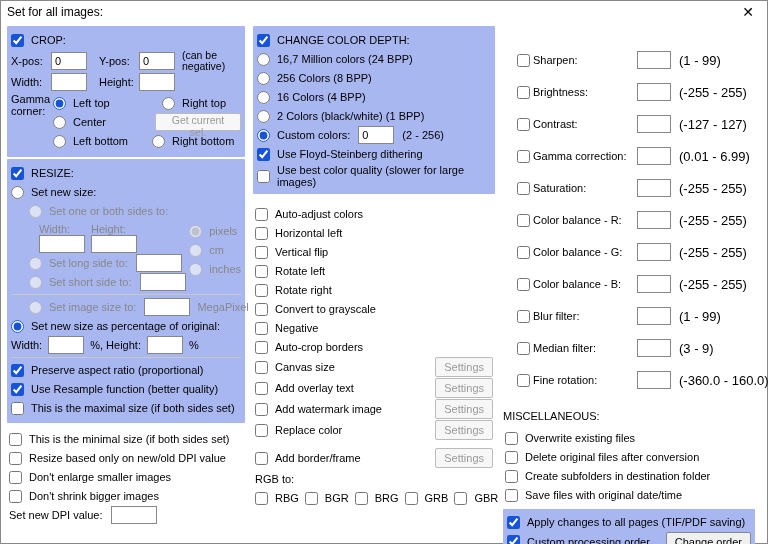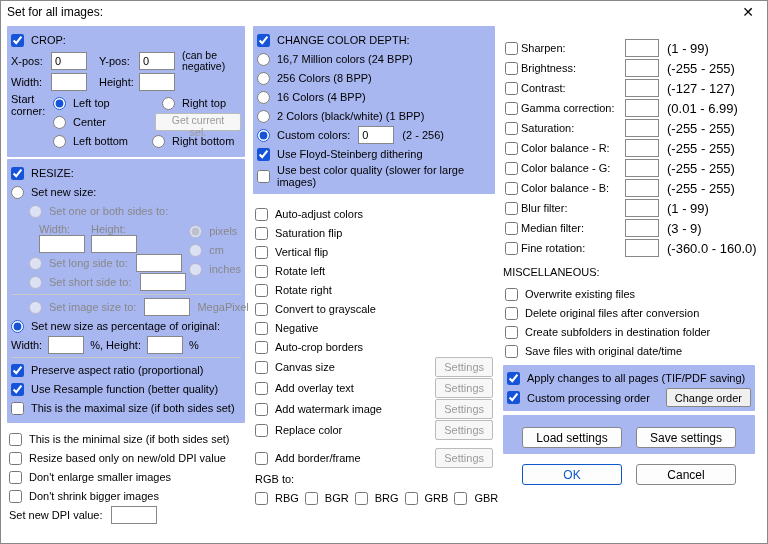--- a/index.html
+++ b/index.html
@@ -22,21 +22,21 @@
   .lbl-w { white-space: normal; }
   .txt { height: 18px; border: 1px solid #888; padding: 0 3px; font-size: 11px; background: #fff; }
   .txt-sm { width: 36px; }
   .txt-md { width: 46px; }
   .btn { height: 20px; border: 1px solid #888; background: #f0f0f0; font-size: 11px; padding: 0 8px; border-radius: 2px; cursor: pointer; }
   .btn-ghost { color: #9a9a9a; border-color: #bbb; background: #f7f7f7; }
   .hr { border: 0; border-top: 1px solid #c8c8c8; margin: 3px 0; }
   .sp { display: inline-block; }
   .indent1 { padding-left: 18px; }
   .indent2 { padding-left: 28px; }
-  .fx-row { display: grid; grid-template-columns: 14px 102px 36px 1fr; align-items: center; gap: 2px; min-height: 20px; margin: 0; }
+  .fx-row { display: grid; grid-template-columns: 14px 102px 36px 1fr; align-items: center; gap: 2px; min-height: 20px; margin: 12px; }
   .fx-range { font-size: 13px; padding-left: 4px; white-space: nowrap; }
   .bottom-btns { display: flex; gap: 14px; justify-content: center; margin-top: 6px; }
   .bottom-btns2 { display: flex; gap: 14px; justify-content: center; margin-top: 8px; }
   .btn-main { width: 100px; height: 21px; border: 1px solid #888; border-radius: 3px; font-size: 12px; background: #fdfdfd; }
   .btn-primary { border: 1px solid #0a58ca; color: #0a58ca; }
   .grey { color: #888; }
   .section-head { margin: 4px 0 2px 0; }
 </style>
 </head>
 <body>
@@ -63,21 +63,21 @@
           <input class="txt txt-sm" value="0" style="">
           <span class="lbl lbl-w" style="flex:1;font-size:10.5px;line-height:11px">(can be negative)</span>
         </div>
         <div class="row" style="gap:4px;">
           <span class="sp" style="width:36px">Width:</span>
           <input class="txt txt-sm" style="">
           <span class="sp" style="width:36px;margin-left:8px">Height:</span>
           <input class="txt txt-sm" style="">
         </div>
         <div class="row row-t" style="gap:4px;margin-top:2px;">
-          <span class="sp lbl-w" style="width:38px;line-height:12px">Start corner:</span>
+          <span class="sp lbl-w" style="width:38px;line-height:12px">Gamma corner:</span>
           <div style="flex:1">
             <div class="row">
                 <input type="radio" name="corner" checked="" style="">
                 <span class="lbl">Left top</span>
               <span style="flex:1"></span>
               <input type="radio" name="corner" style="">
                 <span class="lbl" style="width:62px">Right top</span>
               </div>
             <div class="row">
                 <input type="radio" name="corner" style="">
@@ -231,21 +231,21 @@
           </div>
       </div>
 
       <div class="group-white" style="padding-top:8px">
         <div class="row">
             <input type="checkbox" style="">
             <span class="lbl">Auto-adjust colors</span>
           </div>
         <div class="row">
             <input type="checkbox" style="">
-            <span class="lbl">Saturation flip</span>
+            <span class="lbl">Horizontal left</span>
           </div>
         <div class="row">
             <input type="checkbox" style="">
             <span class="lbl">Vertical flip</span>
           </div>
         <div class="row">
             <input type="checkbox" style="">
             <span class="lbl">Rotate left</span>
           </div>
         <div class="row">

